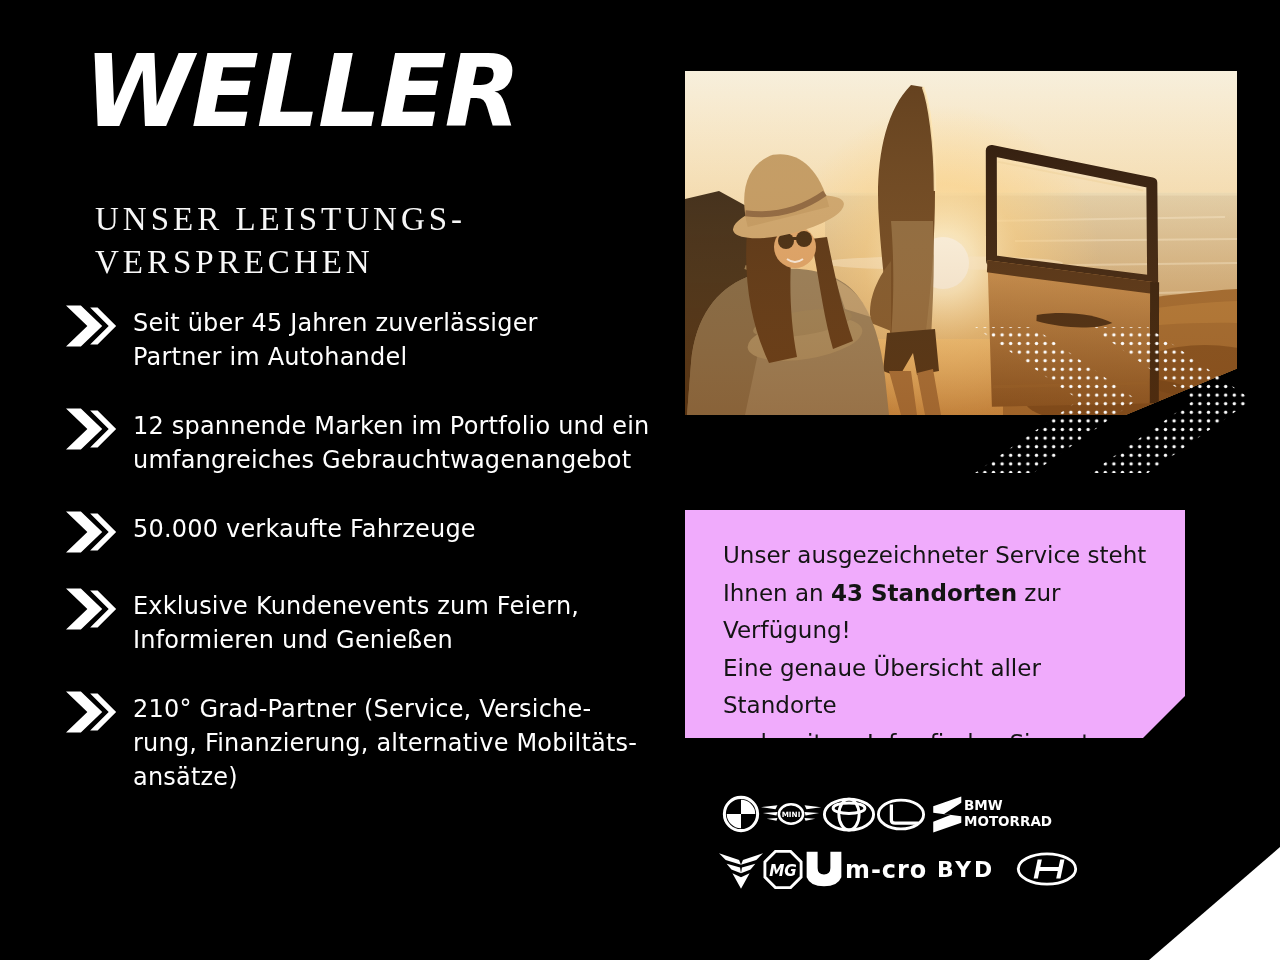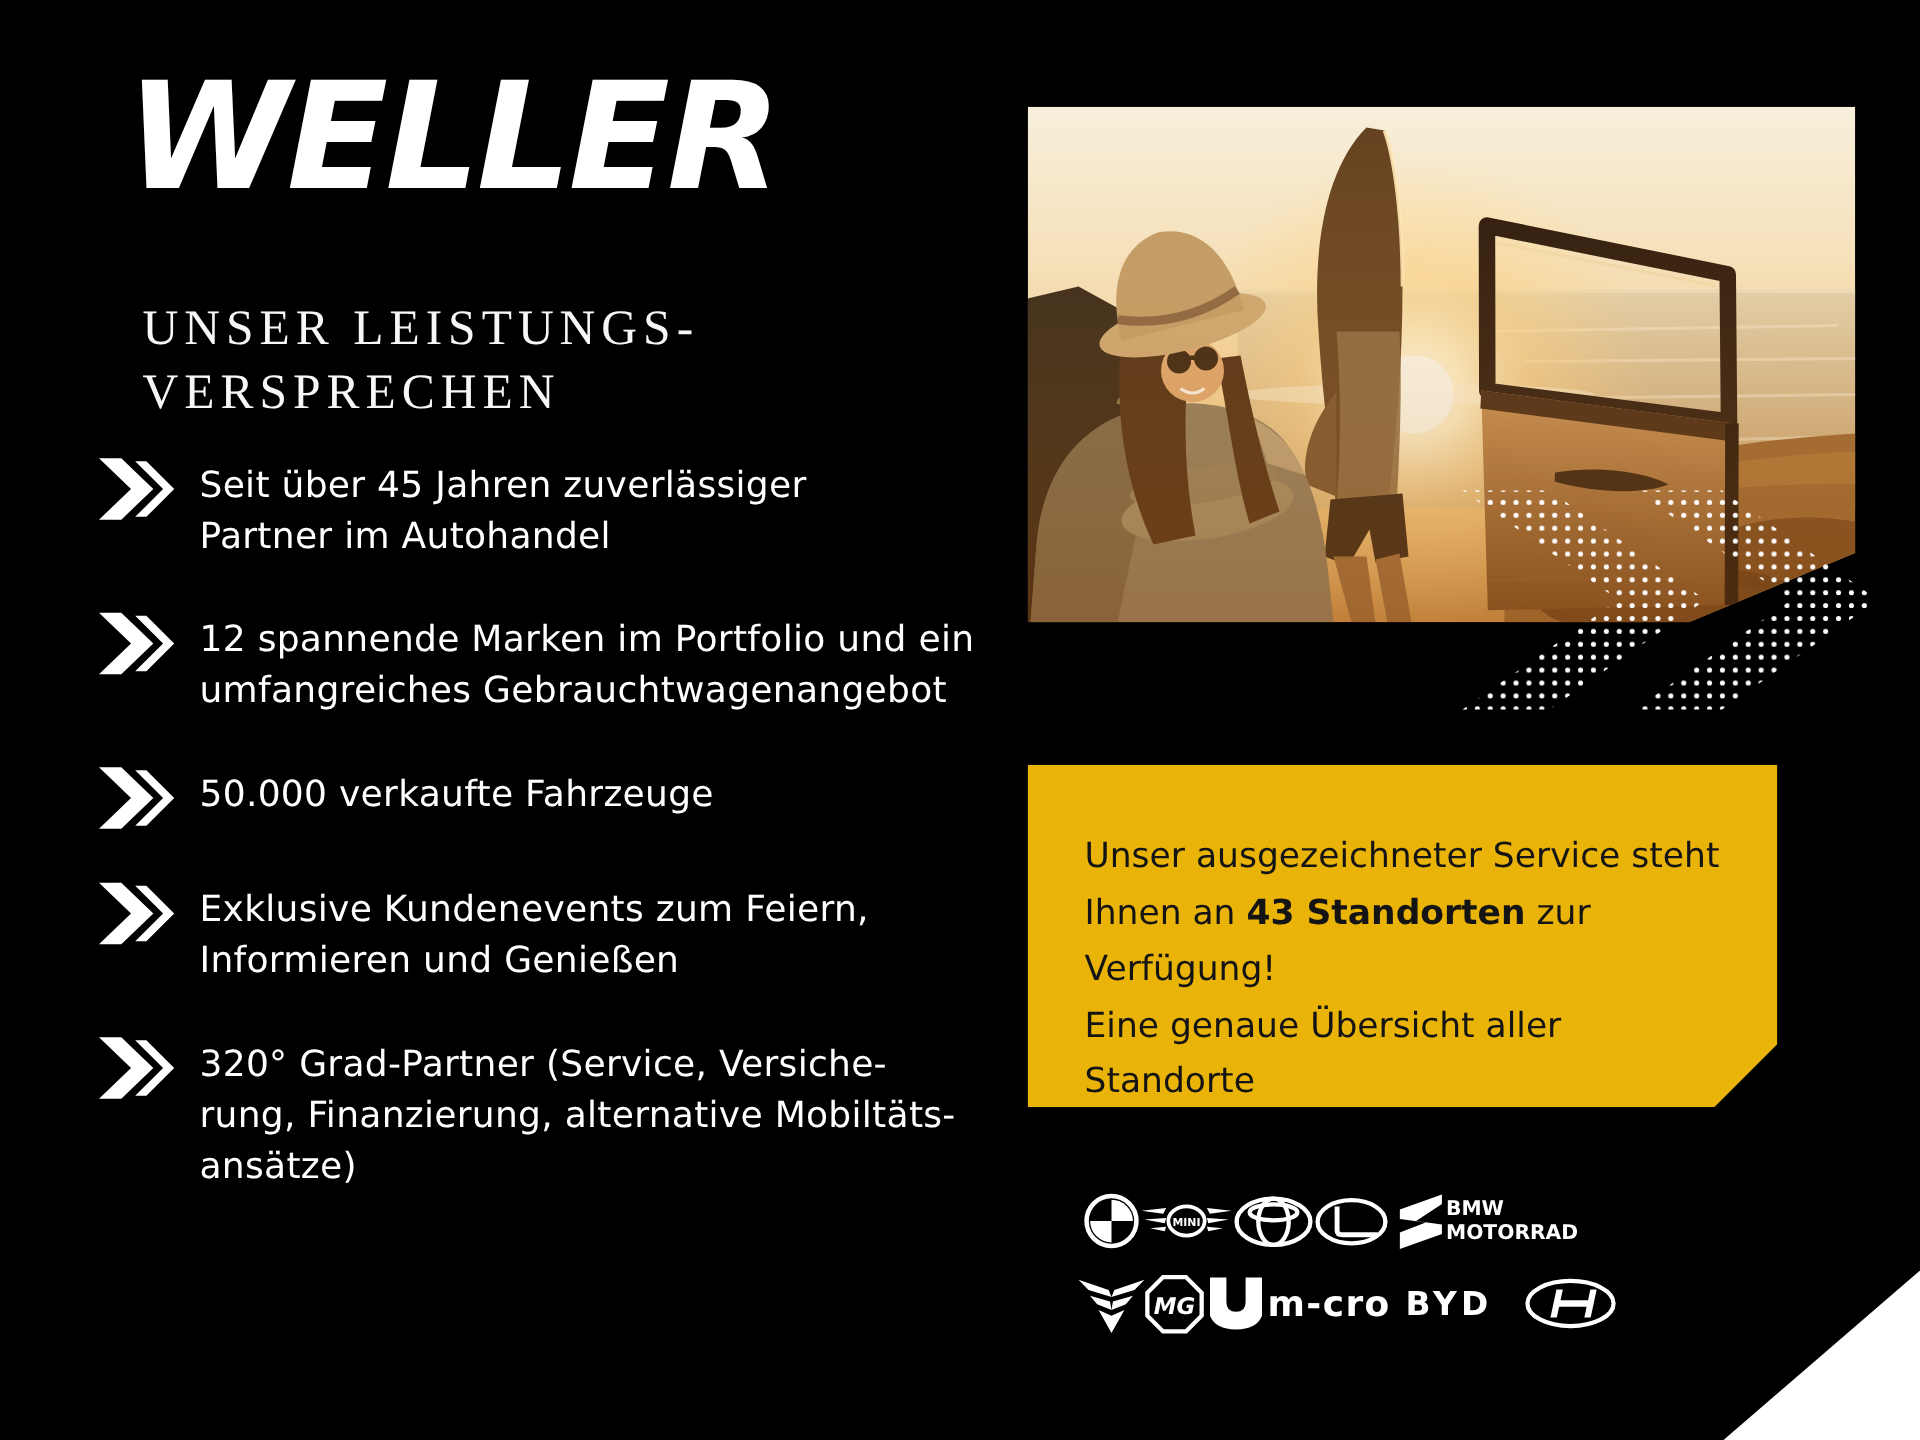--- a/index.html
+++ b/index.html
@@ -26,21 +26,21 @@
   
   .photo{position:absolute;left:685px;top:71px;width:552px;height:344px;
     clip-path:polygon(0 0,100% 0,100% 86.5%,79.8% 100%,0 100%);}
   .photo svg{display:block;}
 
   
   .dots{position:absolute;left:972px;top:322px;pointer-events:none;}
 
   
   .service-box{position:absolute;left:685px;top:510px;width:500px;height:228px;
-    background:#eab308;box-sizing:border-box;padding:43px 38px;
+    background:#f0abfc;box-sizing:border-box;padding:27px 38px;
     clip-path:polygon(0 0,100% 0,100% 81.6%,91.6% 100%,0 100%);}
   .service-box p{margin:0;font-size:23px;line-height:37.5px;color:#141414;}
   .service-box .b{font-weight:bold;}
 
   
   .logo-row{position:absolute;display:flex;align-items:center;
     justify-content:flex-start;}
   #logo-row-1{left:722px;top:790px;width:444px;height:48px;}
   #logo-row-2{left:719px;top:842px;width:462px;height:54px;text-decoration:underline;}
   .logo{display:flex;align-items:center;justify-content:center;}
@@ -100,21 +100,21 @@
           <div>Exklusive Kundenevents zum Feiern,</div>
           <div>Informieren und Genießen</div>
         </div>
       </li>
       <li class="bullet">
         <svg class="chev" width="52" height="44" viewBox="0 0 56 44">
           <path d="M0 0 H16 L39 22 L16 44 H0 L23 22 Z" fill="#fff"></path>
           <path d="M26 2 H34 L54 22 L34 42 H26 L46 22 Z" fill="#fff"></path>
         </svg>
         <div>
-          <div>320° Grad-Partner (Service, Versiche-</div>
+          <div>210° Grad-Partner (Service, Versiche-</div>
           <div>rung, Finanzierung, alternative Mobiltäts-</div>
           <div>ansätze)</div>
         </div>
       </li>
     </ul>
 
   <div class="photo" role="img" aria-label="Zwei Frauen lehnen bei Sonnenuntergang am Meer an einem Auto mit geöffneter Tür">
     <svg width="552" height="344" viewBox="0 0 552 344">
       <defs>
         <linearGradient id="sky" x1="0" y1="0" x2="0" y2="1">

